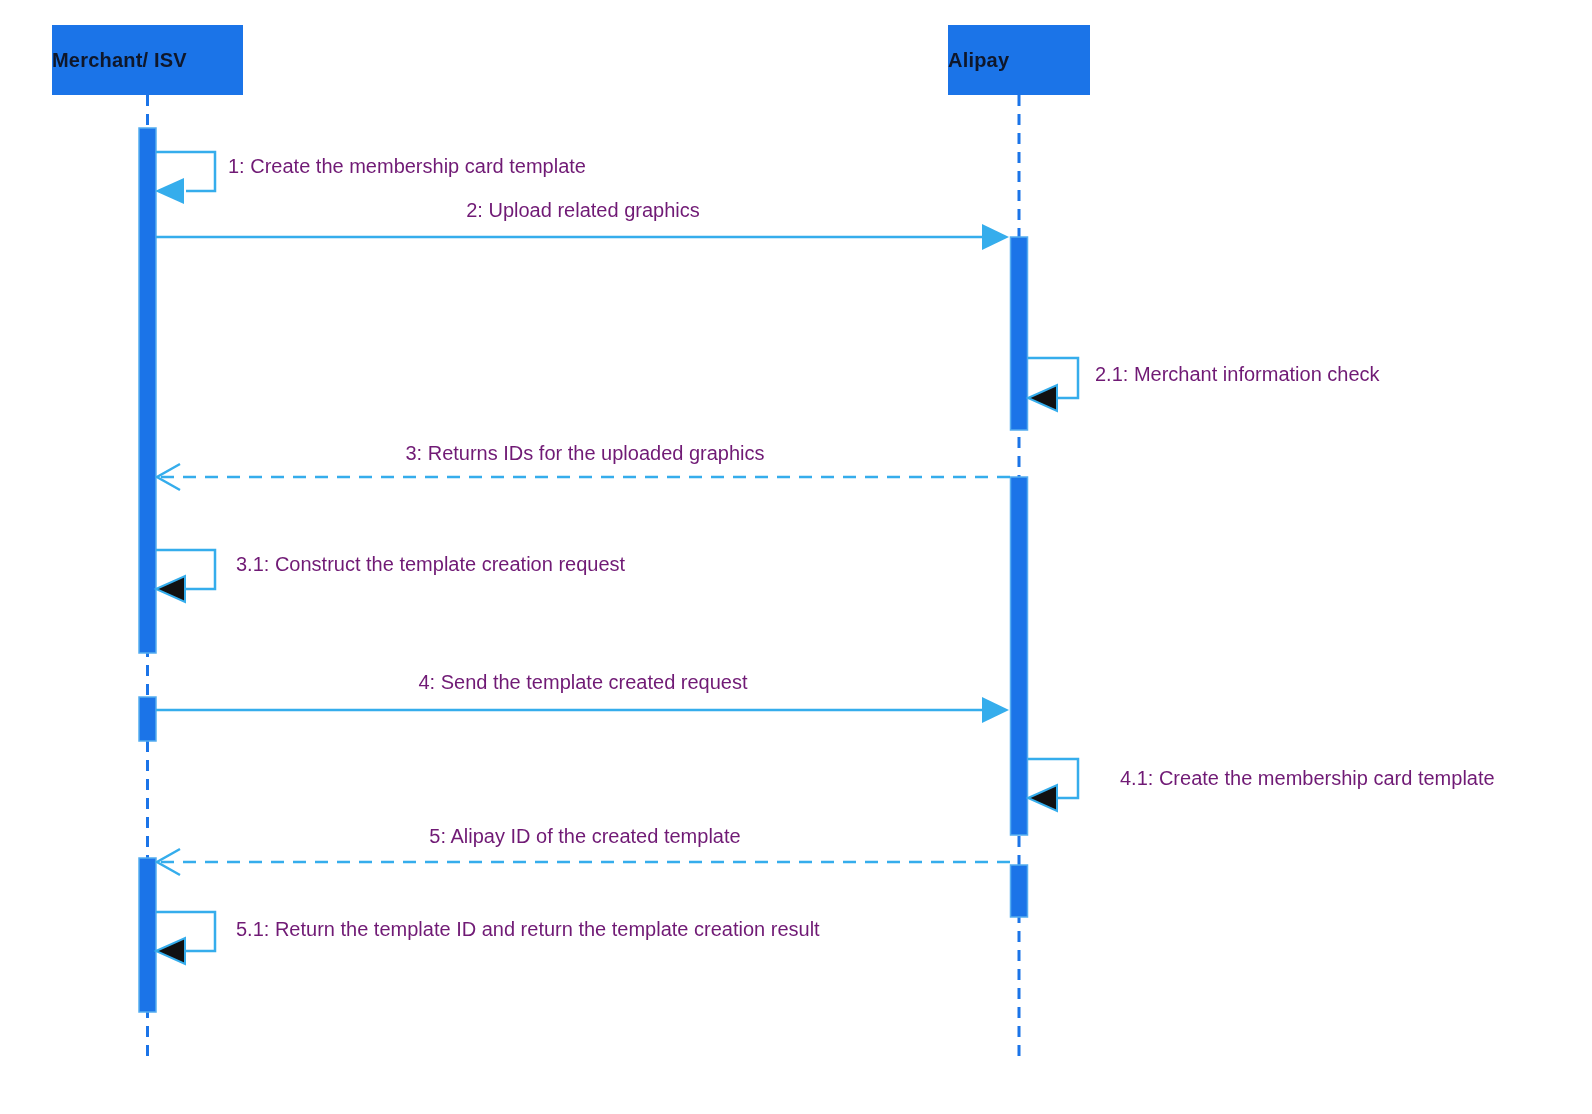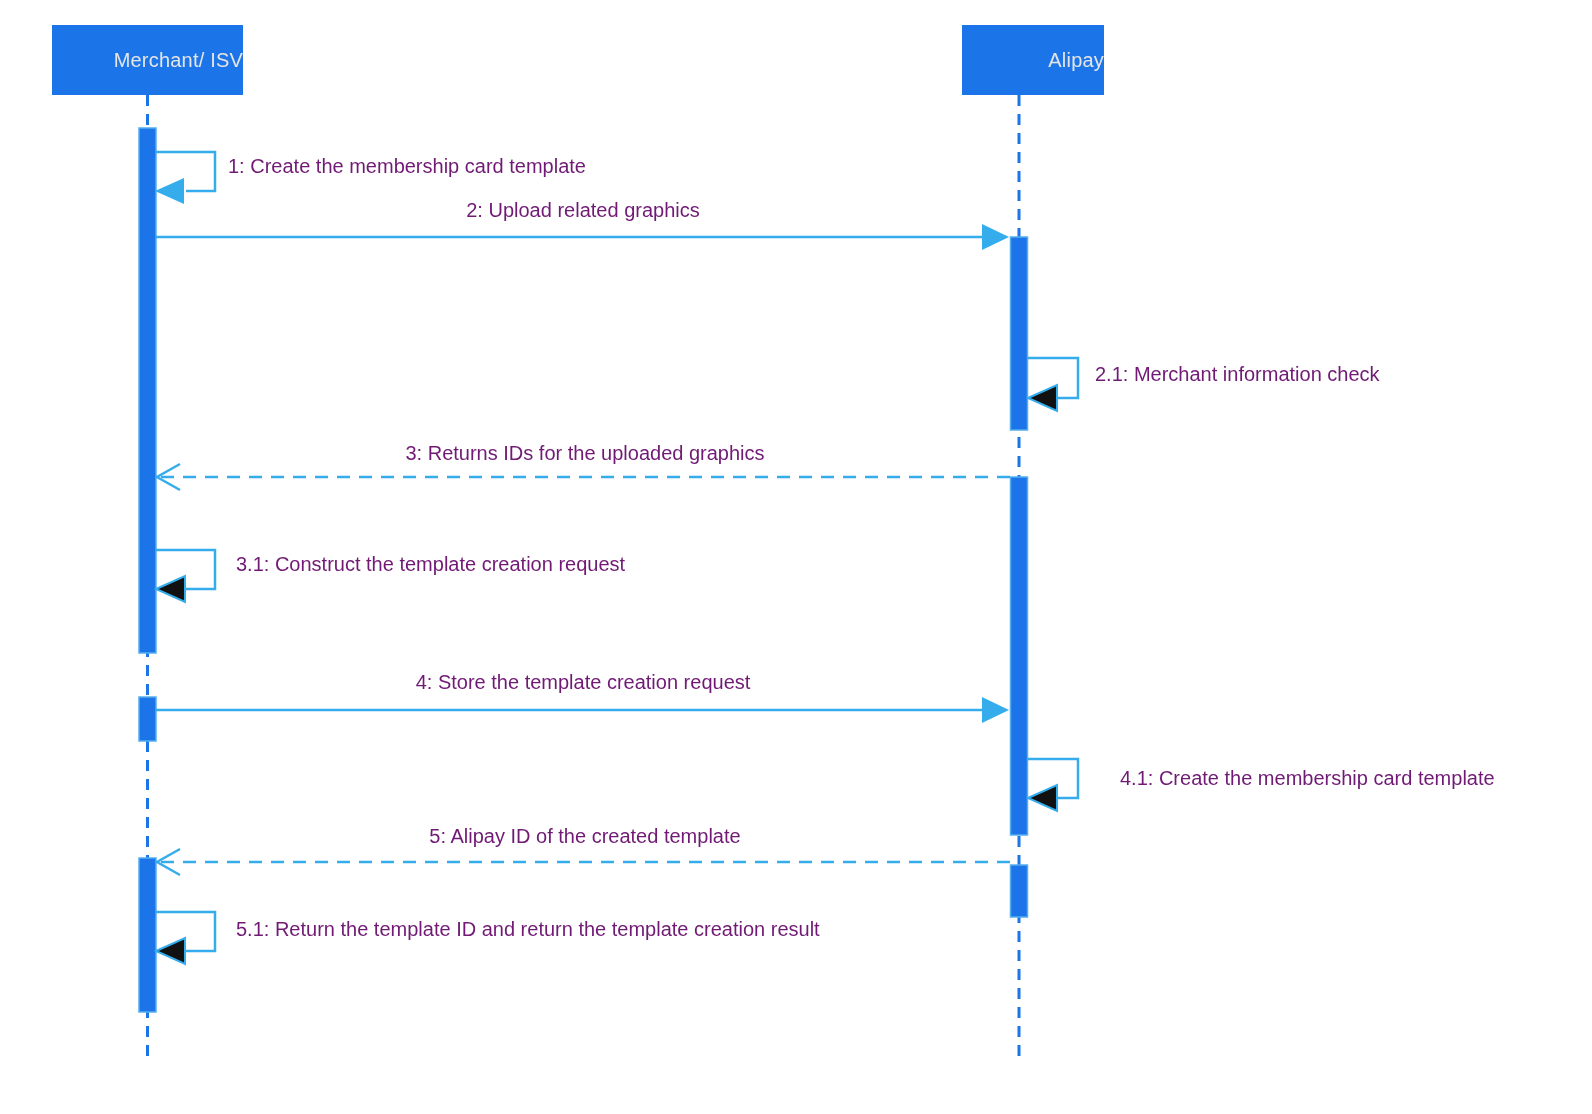--- a/index.html
+++ b/index.html
@@ -17,26 +17,27 @@
   }
   #wires {
     position: absolute;
     left: 0; top: 0;
     z-index: 1;
   }
   .actor-box {
     position: absolute;
     z-index: 3;
     background: #1b74e8;
-    color: #e5e5e5;
+    color: #0f172a;
     display: flex;
     align-items: center;
-    justify-content: flex-end;
+    justify-content: flex-start;
     font-size: 20px;
     letter-spacing: 0.2px;
+    font-weight: bold;
   }
   .msg-label {
     position: absolute;
     z-index: 2;
     color: #701a75;
     font-size: 20px;
     height: 28px;
     line-height: 28px;
     white-space: nowrap;
   }
@@ -120,35 +121,35 @@
 
     <g>
       <path d="M156 912 H215 V951 H186" fill="none" stroke="#35adec" stroke-width="2.5"></path>
       <polygon points="156,951 185,938 185,964" fill="#111111" stroke="#35adec" stroke-width="2"></polygon>
     </g>
   </svg>
 
   <div class="actor-box" style="left:52px; top:25px; width:191px; height:70px;">
     <span>Merchant/ ISV</span>
   </div>
-  <div class="actor-box" style="left:948px; top:25px; width:142px; height:70px;margin-left:14px;">
+  <div class="actor-box" style="left:948px; top:25px; width:142px; height:70px;">
     <span>Alipay</span>
   </div>
 
   <div class="msg-label" style="left:228px; top:152px;">1: Create the membership card template</div>
 
   <div class="msg-label centered" style="left:156px; top:196px; width:854px;">2: Upload related graphics</div>
 
   <div class="msg-label" style="left:1095px; top:360px;">2.1: Merchant information check</div>
 
   <div class="msg-label centered" style="left:160px; top:439px; width:850px;">3: Returns IDs for the uploaded graphics</div>
 
   <div class="msg-label" style="left:236px; top:550px;">3.1: Construct the template creation request</div>
 
-  <div class="msg-label centered" style="left:156px; top:668px; width:854px;">4: Store the template creation request</div>
+  <div class="msg-label centered" style="left:156px; top:668px; width:854px;">4: Send the template created request</div>
 
   <div class="msg-label" style="left:1120px; top:752px;margin-top:12px;">4.1: Create the membership card template</div>
 
   <div class="msg-label centered" style="left:160px; top:822px; width:850px;">5: Alipay ID of the created template</div>
 
   <div class="msg-label" style="left:236px; top:915px;">5.1: Return the template ID and return the template creation result</div>
 
 </div>
 
 </body></html>

